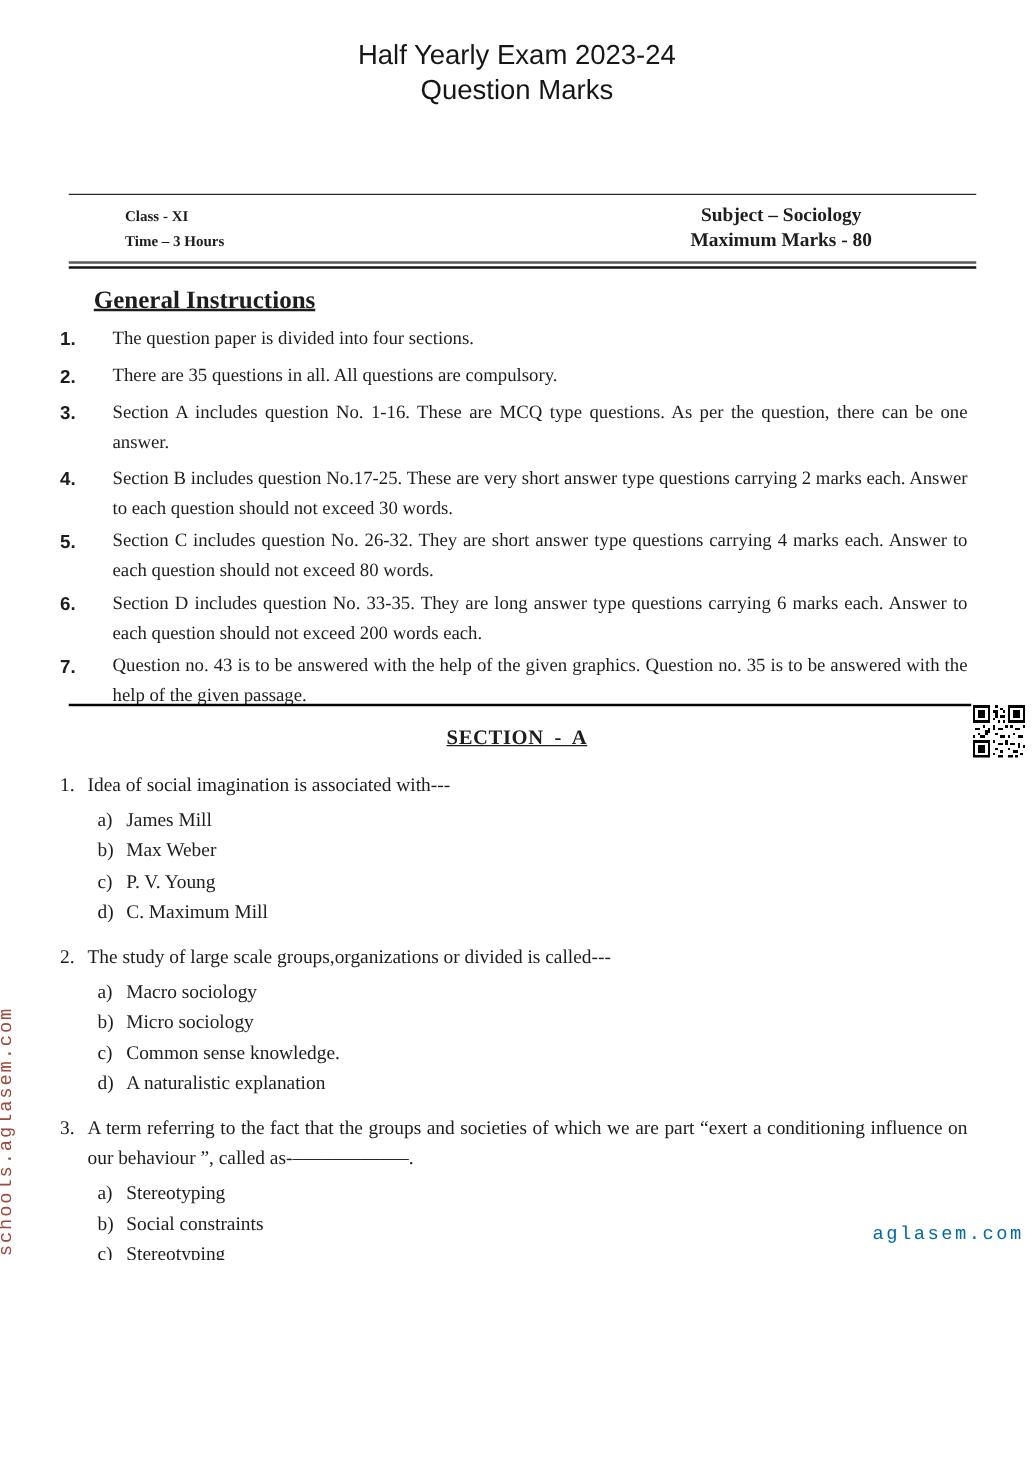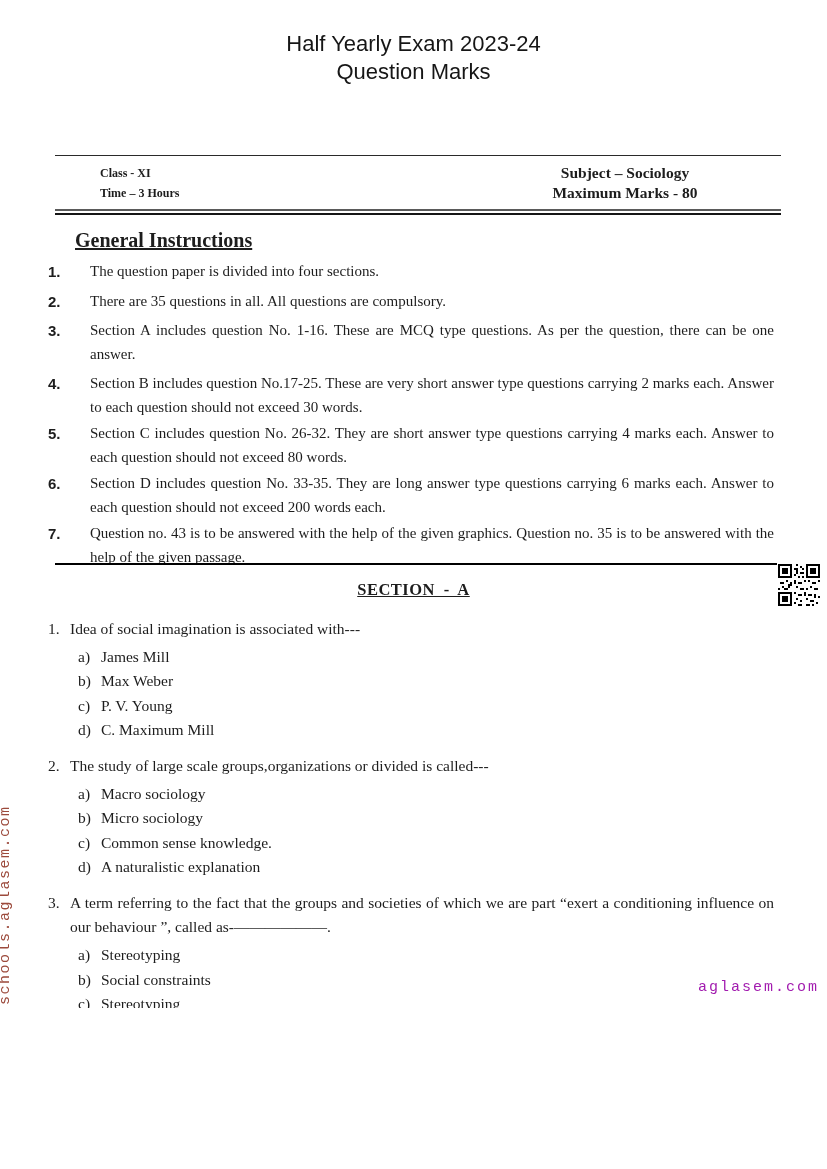--- a/index.html
+++ b/index.html
@@ -288,15 +288,15 @@
           <span class="opt-letter">d)</span>
           <span class="opt-text">Stereotyping</span>
         </div>
       </div>
     </div>
 
   </div>
 
   <div class="page-num">1</div>
   <div class="watermark-left" style="color: rgb(156, 74, 60);">schools.aglasem.com</div>
-  <div class="watermark-br" style="color: #a21caf;">aglasem.com</div>
+  <div class="watermark-br" style="color: #0369a1;">aglasem.com</div>
 
 </div>
 
 </body></html>

